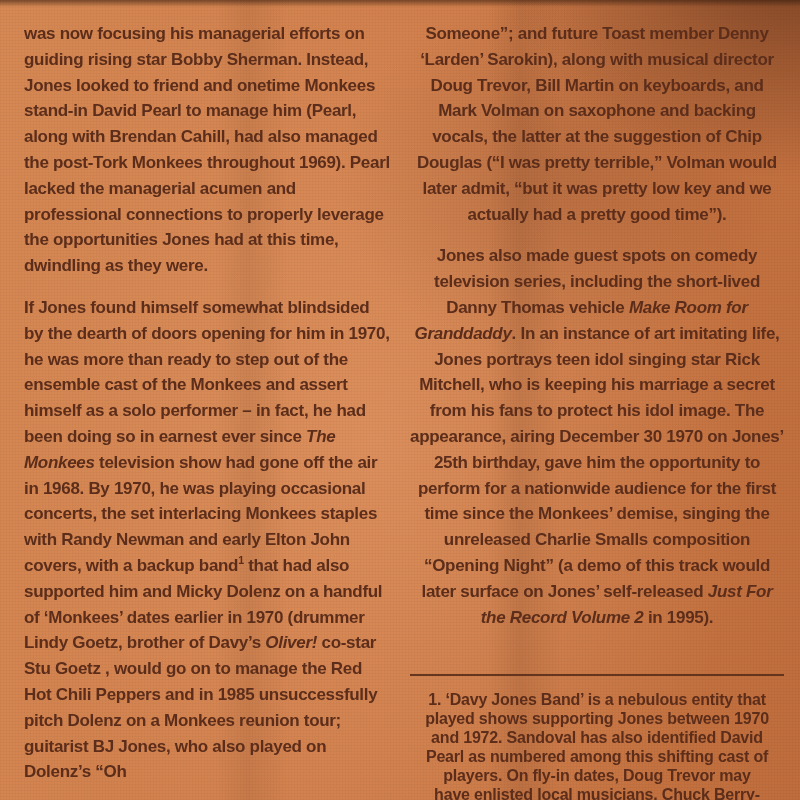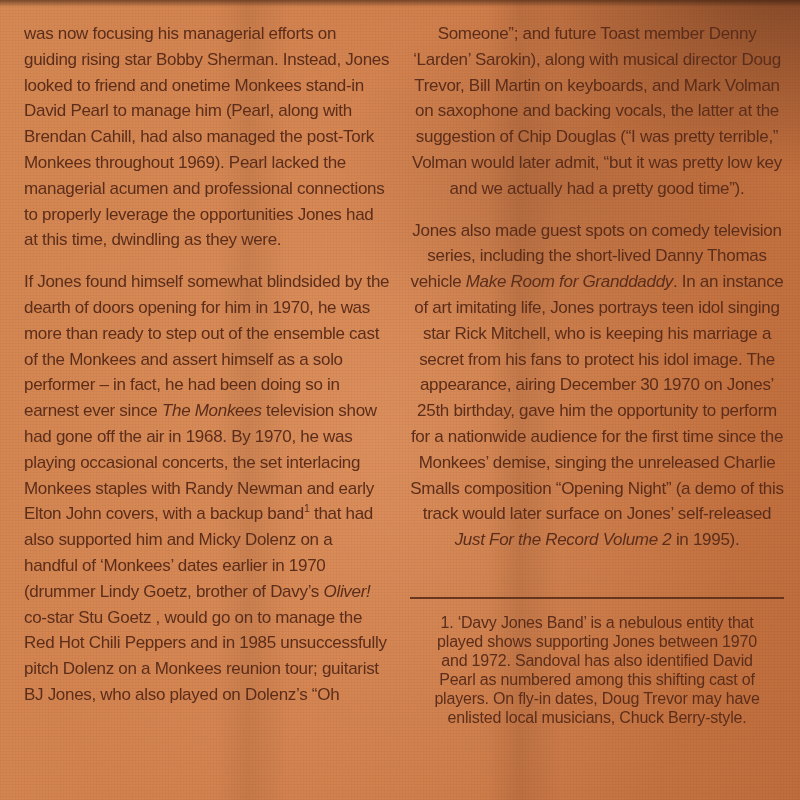--- a/index.html
+++ b/index.html
@@ -6,21 +6,21 @@
     margin: 0;
     padding: 0;
     background: #000;
   }
   .page {
     position: relative;
     width: 800px;
     height: 800px;
     overflow: hidden;
     font-family: "Liberation Sans", sans-serif;
-    font-weight: normal;
+    font-weight: bold;
     color: var(--ink, #5b2d1a);
     background:
       
       repeating-linear-gradient(0deg, rgba(60,30,15,0.035) 0 1px, rgba(255,255,255,0) 1px 3px),
       repeating-linear-gradient(90deg, rgba(60,30,15,0.03) 0 1px, rgba(255,255,255,0) 1px 3px),
       
       linear-gradient(180deg, rgba(45,22,10,0.55) 0px, rgba(45,22,10,0) 7px),
       
       radial-gradient(460px 340px at 99% -4%, rgba(70,32,16,0.55), rgba(70,32,16,0) 62%),
       

